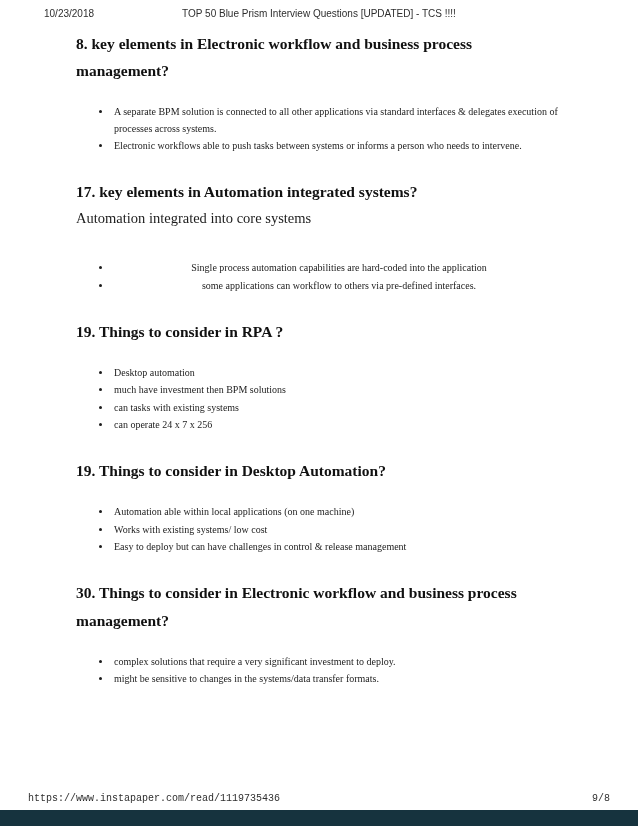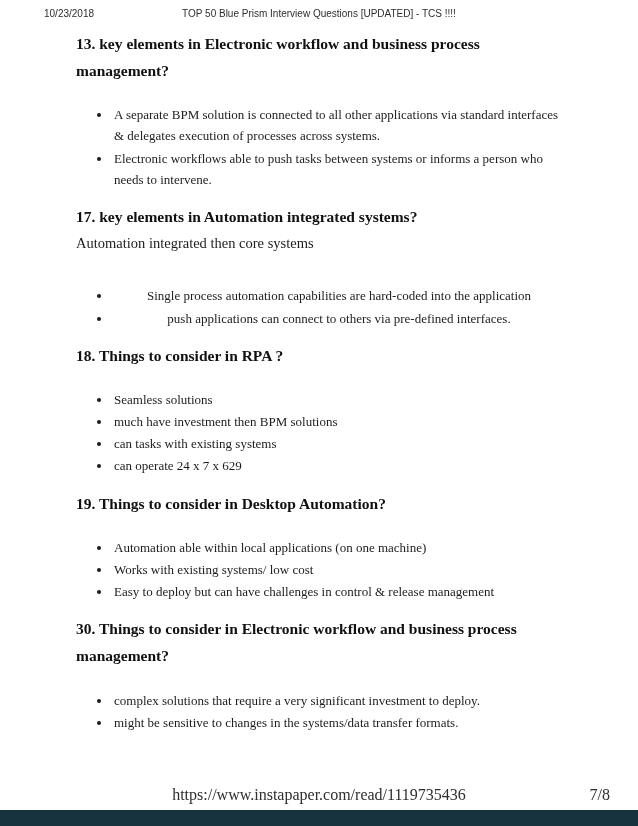--- a/index.html
+++ b/index.html
@@ -27,51 +27,50 @@
     position: absolute;
     top: 30px;
     left: 76px;
     width: 488px;
   }
   h2.q {
     font-size: 15.5px;
     font-weight: 700;
     color: #111111;
     line-height: 1.75;
-    margin-top: 13px;
+    margin-top: 24px;
   }
   .content section:first-child h2.q { margin-top: 0; }
   p.plain {
     font-size: 14.5px;
     line-height: 1.6;
     color: #1c1c1c;
     margin-top: 2px;
   }
   ul.bullets {
     margin: 20px 0 2px 22px;
     padding-left: 14px;
     list-style: disc outside;
   }
   ul.bullets.gap-lg { margin-top: 30px; text-align: center; }
   ul.bullets li {
-    font-size: 13px;
+    font-size: 10px;
     line-height: 1.63;
     color: #1c1c1c;
     padding-left: 2px;
     margin-bottom: 1px;
   }
   .print-footer {
     position: absolute;
     left: 28px;
     right: 28px;
     bottom: 22px;
-    font-family: Liberation Serif, serif;
-    font-size: 16px;
+    font-family: Liberation Mono, monospace;
+    font-size: 10px;
     color: #2e2e2e;
-    text-align: center;
   }
   .pf-page { position: absolute; right: 0; top: 0; }
   .bottom-bar {
     position: absolute;
     left: 0;
     right: 0;
     bottom: 0;
     height: 16px;
     background: #16333e;
   }
@@ -80,43 +79,43 @@
 <body>
 
 <div class="print-header">
   <span class="ph-date">10/23/2018</span>
   <div class="ph-title">TOP 50 Blue Prism Interview Questions [UPDATED] - TCS !!!!</div>
 </div>
 
 <div class="content">
 
   <section>
-    <h2 class="q">13. key elements in Electronic workflow and business process management?</h2>
+    <h2 class="q">8. key elements in Electronic workflow and business process management?</h2>
     <ul class="bullets">
       <li>A separate BPM solution is connected to all other applications via standard interfaces &amp; delegates execution of processes across systems.</li>
       <li>Electronic workflows able to push tasks between systems or informs a person who needs to intervene.</li>
     </ul>
   </section>
 
   <section>
     <h2 class="q">17. key elements in Automation integrated systems?</h2>
-    <p class="plain">Automation integrated then core systems</p>
+    <p class="plain">Automation integrated into core systems</p>
     <ul class="bullets gap-lg">
       <li>Single process automation capabilities are hard-coded into the application</li>
-      <li>push applications can connect to others via pre-defined interfaces.</li>
+      <li>some applications can workflow to others via pre-defined interfaces.</li>
     </ul>
   </section>
 
   <section>
-    <h2 class="q">18. Things to consider in RPA ?</h2>
+    <h2 class="q">19. Things to consider in RPA ?</h2>
     <ul class="bullets">
-      <li>Seamless solutions</li>
+      <li>Desktop automation</li>
       <li>much have investment then BPM solutions</li>
       <li>can tasks with existing systems</li>
-      <li>can operate 24 x 7 x 629</li>
+      <li>can operate 24 x 7 x 256</li>
     </ul>
   </section>
 
   <section>
     <h2 class="q">19. Things to consider in Desktop Automation?</h2>
     <ul class="bullets">
       <li>Automation able within local applications (on one machine)</li>
       <li>Works with existing systems/ low cost</li>
       <li>Easy to deploy but can have challenges in control &amp; release management</li>
     </ul>
@@ -127,16 +126,16 @@
     <ul class="bullets">
       <li>complex solutions that require a very significant investment to deploy.</li>
       <li>might be sensitive to changes in the systems/data transfer formats.</li>
     </ul>
   </section>
 
 </div>
 
 <div class="print-footer">
   <span class="pf-url">https://www.instapaper.com/read/1119735436</span>
-  <span class="pf-page">7/8</span>
+  <span class="pf-page">9/8</span>
 </div>
 
 <div class="bottom-bar" style="background: rgb(22, 51, 62);"></div>
 
 </body></html>

